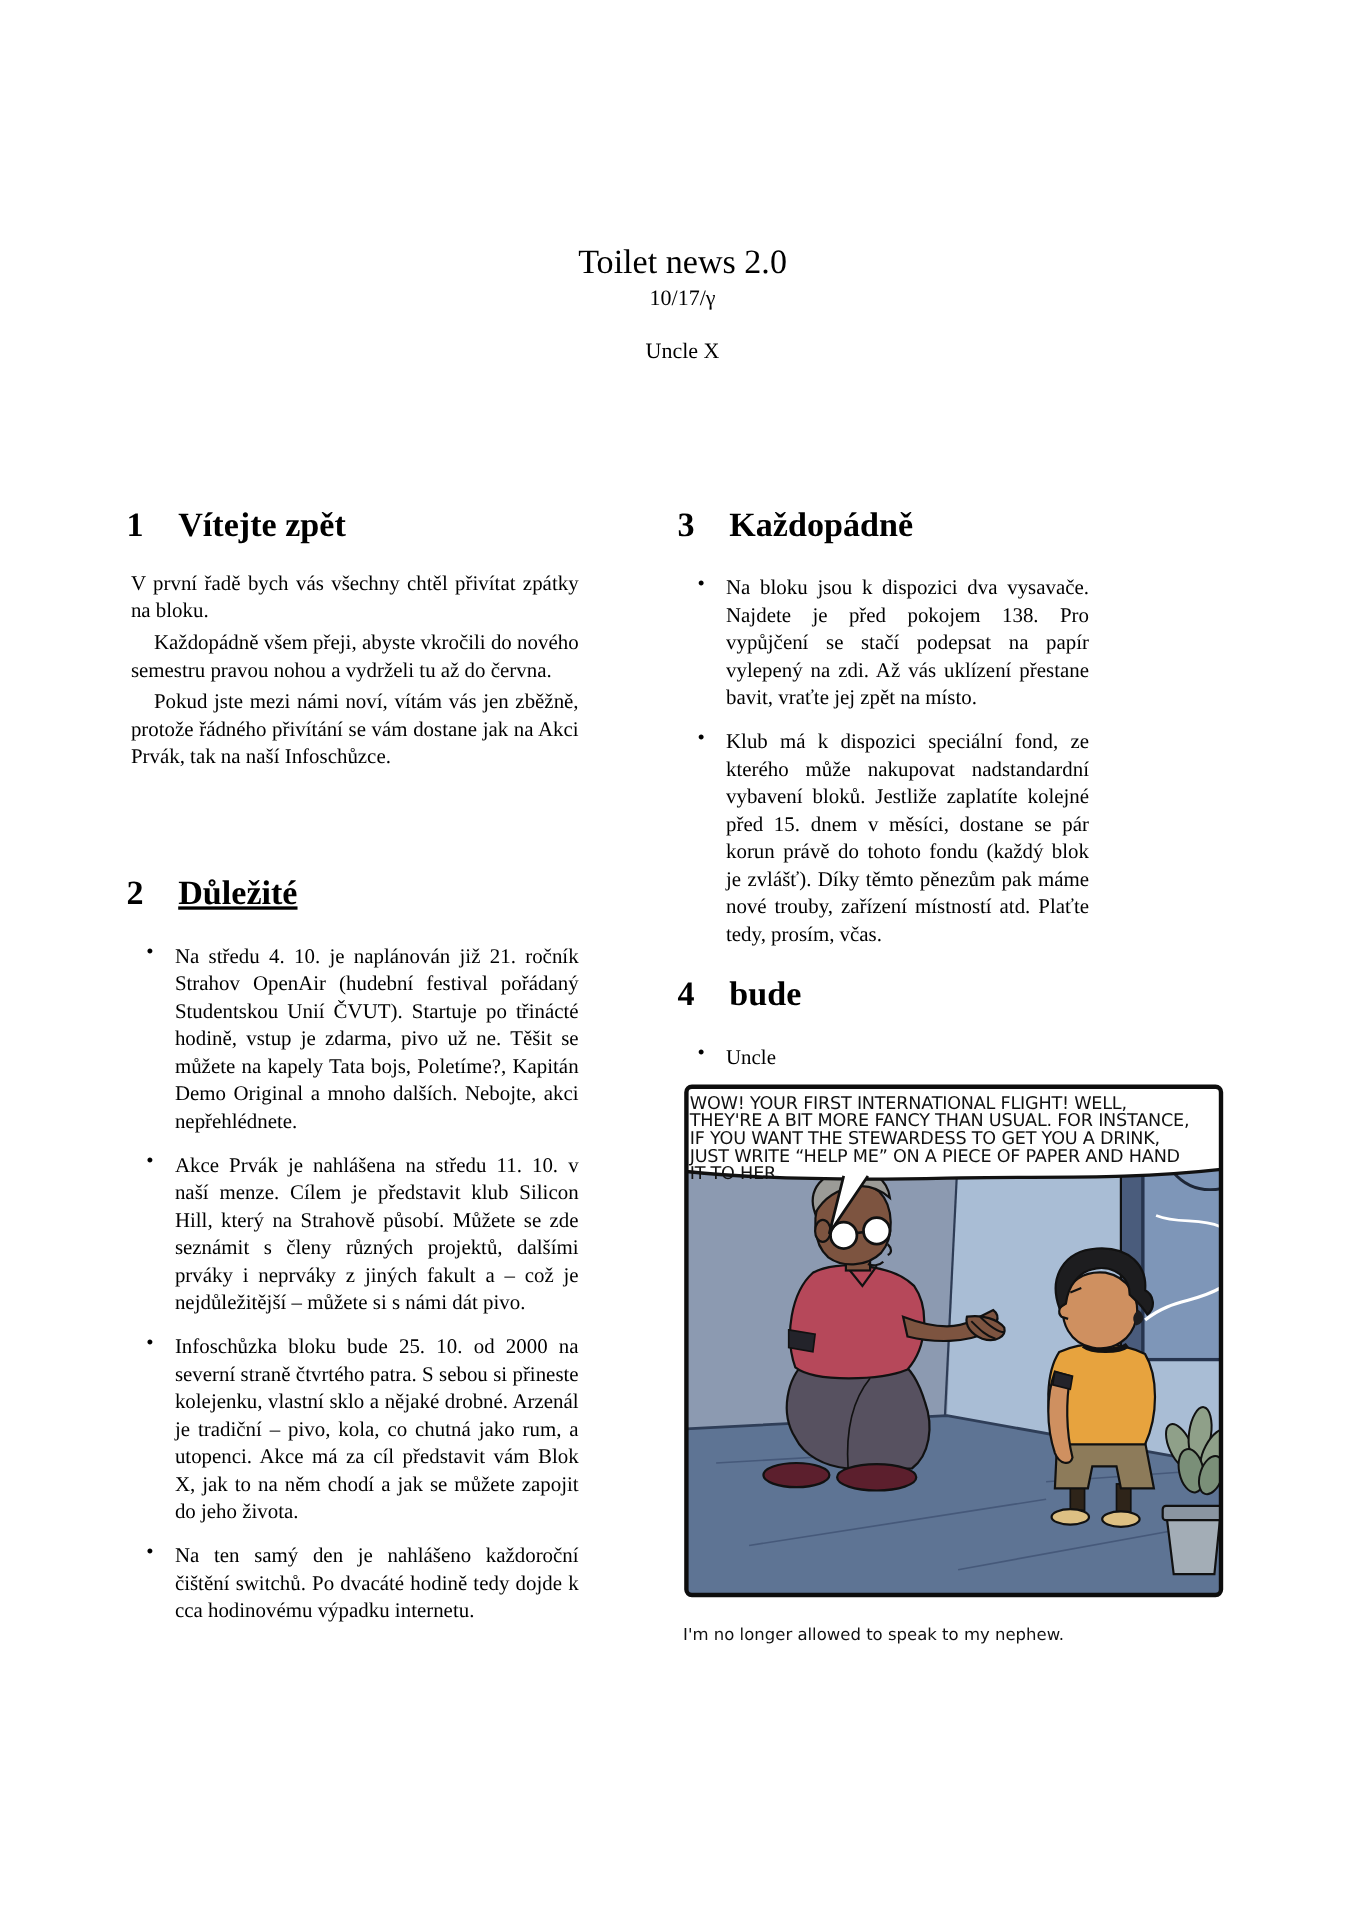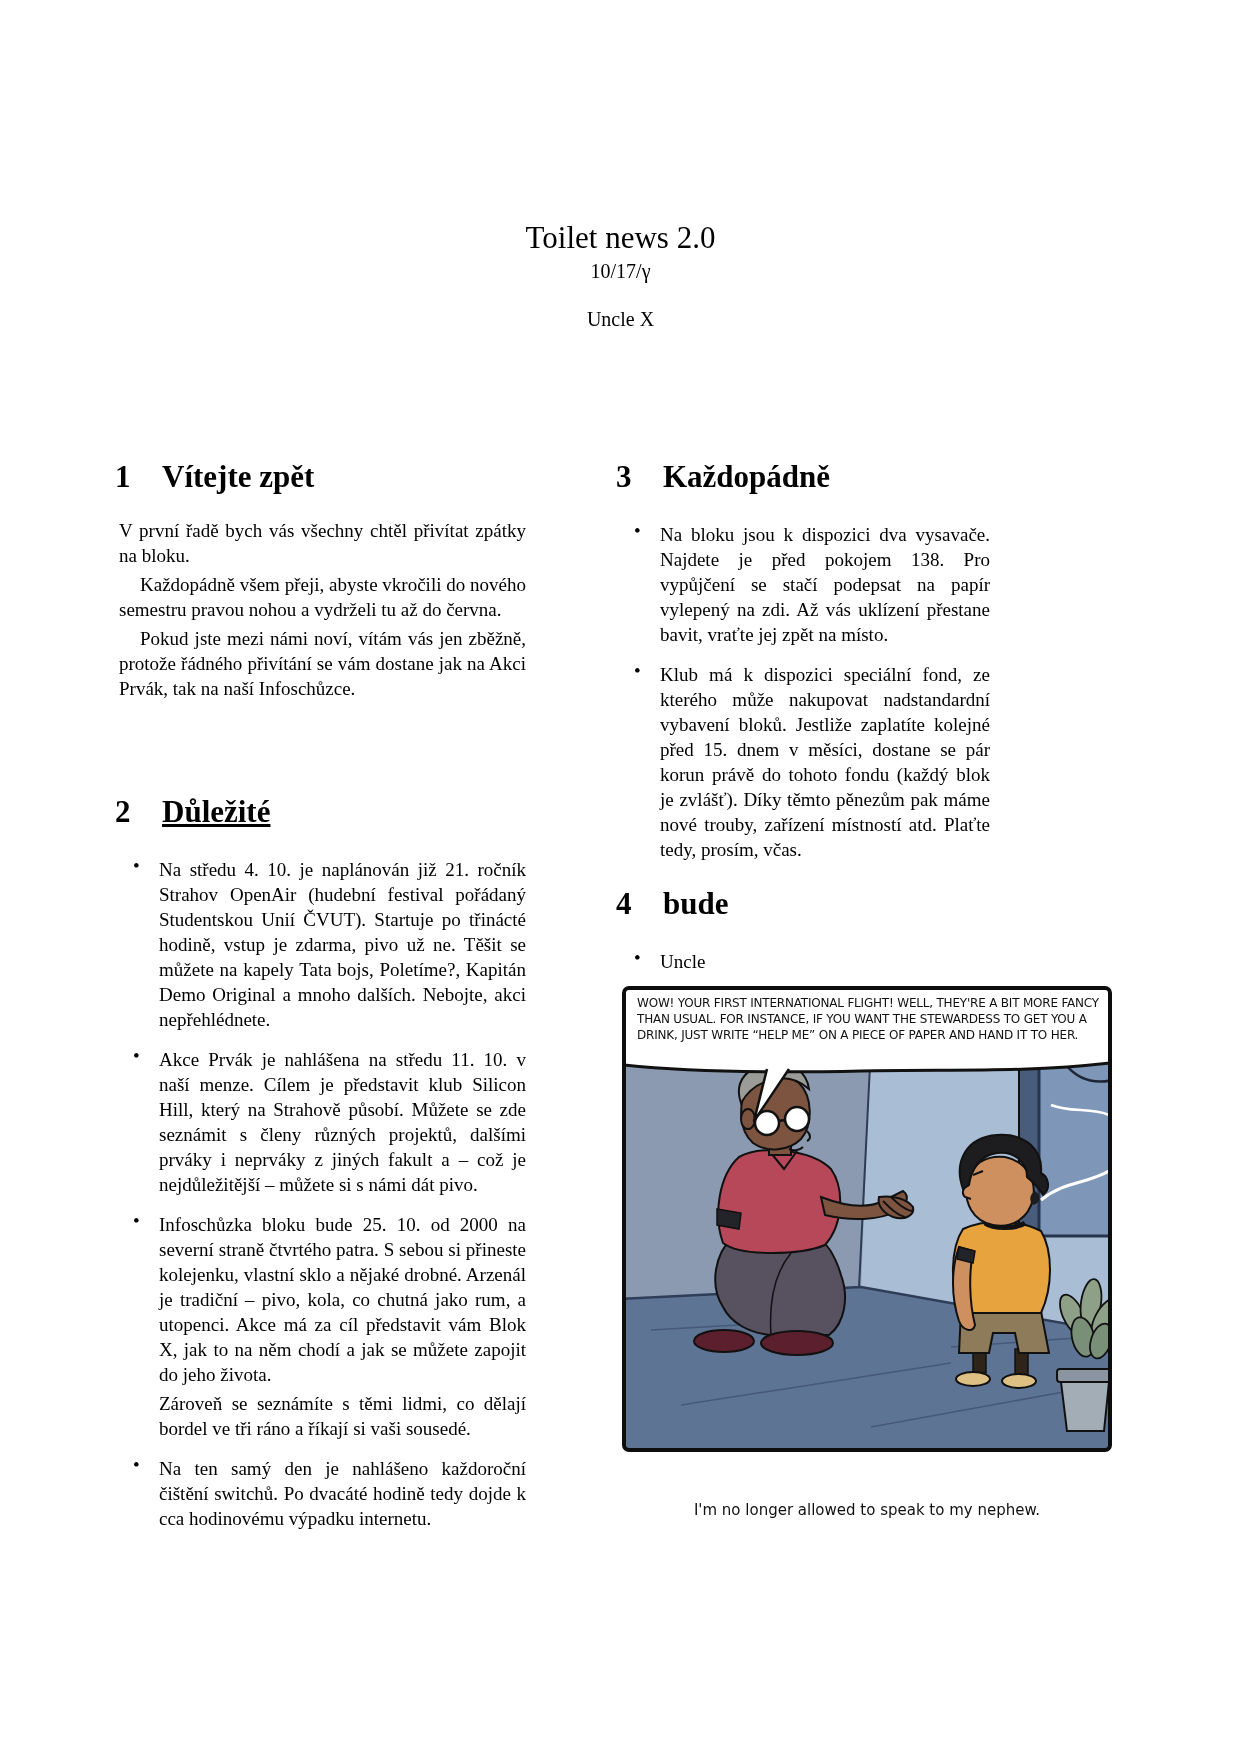--- a/index.html
+++ b/index.html
@@ -24,26 +24,26 @@
   p.indent{text-indent:21px;}
   ul.blist{list-style:none; margin:0; padding:0;}
   ul.blist li{display:flex; margin:0 0 7px 0;}
   ul.blist .blt{flex:0 0 22px; margin-left:18px; font-size:19px; line-height:25px;}
   ul.blist .itxt{flex:1 1 auto;}
   ul.blist p + p{margin-top:0;}
   
   .comic{position:relative; width:492px; height:468px; margin:2px 0 0 5px;}
   .comic svg{position:absolute; left:0; top:0;}
   .bubble-text{
-    position:absolute; left:16px; top:10px; width:462px;
+    position:absolute; left:6px; top:10px; width:462px;
     font-family:"DejaVu Sans","Liberation Sans",sans-serif;
-    font-size:12px; line-height:16px; letter-spacing:-0.2px; color:#111;
+    font-size:16px; line-height:16px; letter-spacing:-0.2px; color:#111;
   }
   .comic-caption{
-    width:492px; margin:48px 0 0 5px; text-align:center;
+    width:492px; margin:24px 0 0 5px; text-align:left;
     font-family:"DejaVu Sans","Liberation Sans",sans-serif;
     font-size:15px; color:#111;
   }
 </style>
 </head>
 <body>
 
 <div class="page">
 
   <header class="titleblock">
@@ -74,21 +74,20 @@
       <li>
         <span class="blt">•</span>
         <div class="itxt">
             <p class="body">Akce Prvák je nahlášena na středu 11. 10. v naší menze. Cílem je představit klub Silicon Hill, který na Strahově působí. Můžete se zde seznámit s členy různých projektů, dalšími prváky i neprváky z jiných fakult a – což je nejdůležitější – můžete si s námi dát pivo.</p>
           </div>
       </li>
       <li>
         <span class="blt">•</span>
         <div class="itxt">
           <p class="body">Infoschůzka bloku bude 25. 10. od 2000 na severní straně čtvrtého patra. S sebou si přineste kolejenku, vlastní sklo a nějaké drobné. Arzenál je tradiční – pivo, kola, co chutná jako rum, a utopenci. Akce má za cíl představit vám Blok X, jak to na něm chodí a jak se můžete zapojit do jeho života.</p>
-          <p class="body">Zároveň se seznámíte s těmi lidmi, co dělají bordel ve tři ráno a říkají si vaši sousedé.</p>
         </div>
       </li>
       <li>
         <span class="blt">•</span>
         <div class="itxt">
             <p class="body">Na ten samý den je nahlášeno každoroční čištění switchů. Po dvacáté hodině tedy dojde k cca hodinovému výpadku internetu.</p>
           </div>
       </li>
     </ul>
   </div>

